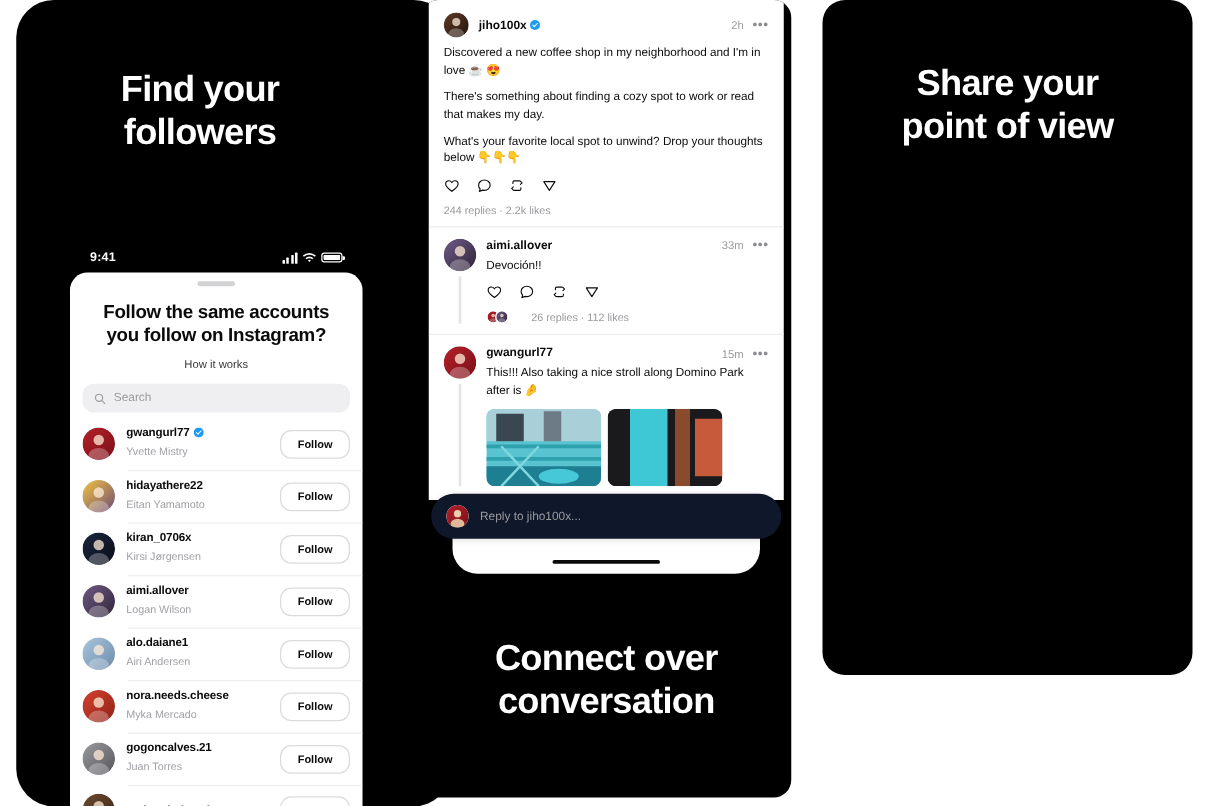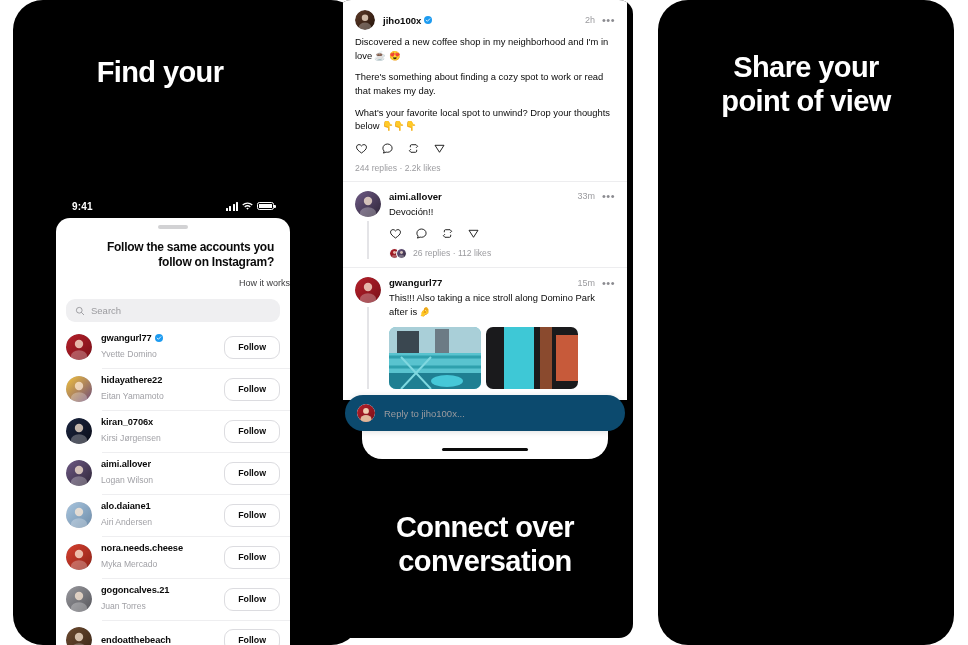--- a/index.html
+++ b/index.html
@@ -16,21 +16,21 @@
   }
 
   
   .panel {
     position: absolute;
     background: #000000;
     overflow: hidden;
   }
   #panel-1 { left: 13px;  top: 0;  width: 348px; height: 645px; border-radius: 30px 30px 30px 30px; }
   #panel-2 { left: 337px; top: 0;  width: 296px; height: 638px; border-radius: 14px; }
-  #panel-3 { left: 658px; top: 0;  width: 296px; height: 645px; border-radius: 30px; }
+  #panel-3 { left: 658px; top: 0;  width: 296px; height: 540px; border-radius: 18px; }
 
   
   .headline {
     color: #ffffff;
     font-size: 29px;
     font-weight: bold;
     line-height: 1.18;
     text-align: center;
     letter-spacing: -0.6px;
   }
@@ -80,25 +80,25 @@
     position: relative;
   }
   .grabber {
     width: 30px; height: 3.5px; background: #d2d2d4; border-radius: 2px;
     margin: 7px auto 0 auto;
   }
 
   
   .p1-title {
     margin: 11px 16px 0 16px;
-    font-size: 12px; font-weight: bold; text-align: right;
+    font-size: 15px; font-weight: bold; text-align: center;
     color: #0a0a0a; line-height: 1.32; letter-spacing: -0.25px;
   }
   .p1-sub {
-    margin-top: 7px; text-align: right;
+    margin-top: 7px; text-align: center;
     font-size: 9px; color: #3a3a3c;
   }
   .searchbox {
     margin: 11px 10px 0 10px; height: 23px;
     background: #efeff1; border-radius: 9px;
     display: flex; align-items: center; gap: 6px; padding: 0 9px;
   }
   .search-ph { font-size: 9.5px; color: #9b9b9f; }
   .follow-list { margin-top: 4px; }
   .follow-row {
@@ -152,31 +152,31 @@
   .post-body p + p { margin-top: 8px; }
   .actions { display: flex; gap: 13px; margin-top: 9px; }
   .actions svg { width: 13px; height: 13px; display:block; }
   .meta { font-size: 8.6px; color: #9b9b9f; margin-top: 8px; }
   
   .reply-inner { display: flex; }
   .reply-rail { flex: 0 0 20px; display: flex; flex-direction: column; align-items: center; }
   .rail-line { width: 1.2px; flex: 1 1 auto; background: #e4e4e7; margin-top: 4px; }
   .reply-main { flex: 1 1 auto; margin-left: 8px; min-width: 0; }
   .reply-head { display: flex; align-items: center; }
-  .reply-meta-row { display: flex; gap: 6px; margin-top: 8px; }
+  .reply-meta-row { display: flex; align-items: center; gap: 18px; margin-top: 8px; }
   .facepile { display: flex; }
   .facepile .avatar { width: 11px; height: 11px; flex: 0 0 11px; border: 1px solid #fff; }
   .facepile .avatar + .avatar { margin-left: -4px; }
   .media-row { display: flex; gap: 5px; margin-top: 8px; }
   .media { width: 92px; height: 62px; border-radius: 7px; overflow: hidden; flex: 0 0 auto; }
   .media svg { display:block; width:100%; height:100%; }
 
   .reply-bar {
     position: absolute; left: 8px; top: 395px; width: 280px; height: 36px;
-    background: #0c4a6e; border-radius: 18px;
+    background: #0f172a; border-radius: 18px;
     display: flex; align-items: center; padding: 0 12px; gap: 9px;
     box-shadow: 0 1px 6px rgba(0,0,0,0.13);
   }
   .reply-bar .avatar { width: 18px; height: 18px; flex: 0 0 18px; }
   .reply-ph { font-size: 9.5px; color: #9b9b9f; }
   .reply-tray {
     position: absolute; left: 25px; top: 418px; width: 246px; height: 41px;
     background: #fff; border-radius: 0 0 20px 20px;
   }
   .home-ind {
@@ -185,20 +185,21 @@
   }
 </style>
 </head>
 <body>
 
 <div class="stage">
 
   <div class="panel" id="panel-1">
     <div class="headline" id="p1-headline">
         <div>Find your</div>
+        <div>followers</div>
       </div>
 
     <div class="device" id="device-1">
       <div class="statusbar">
         <span class="status-time">9:41</span>
         <span class="status-icons">
           <span class="bars">
               <i></i>
               <i></i>
               <i></i>
@@ -241,21 +242,21 @@
     <circle cx="13" cy="13" r="13" fill="url(#g0)"></circle>
     <circle cx="13" cy="10" r="4.2" fill="rgba(255,235,215,0.75)"></circle>
     <ellipse cx="13" cy="22.5" rx="8.2" ry="6.2" fill="rgba(255,255,255,0.28)"></ellipse>
                 </svg>
               </span>
      <span class="fr-text">
        <span class="fr-handle">gwangurl77<svg class="verified" viewBox="0 0 16 16">
   <circle cx="8" cy="8" r="8" fill="#1d9bf0"></circle>
   <path d="M4.4 8.2 6.8 10.6 11.6 5.6" fill="none" stroke="#fff" stroke-width="1.7" stroke-linecap="round" stroke-linejoin="round"></path>
                   </svg></span>
-       <span class="fr-name">Yvette Domino</span>
+       <span class="fr-name">Yvette Mistry</span>
      </span>
      <button class="follow-btn">Follow</button>
             </div>
             <div class="follow-row">
               <span class="avatar">
                 <svg viewBox="0 0 26 26">
                   <defs>
                     <linearGradient id="g1" x1="0" y1="0" x2="1" y2="1">
     <stop offset="0" stop-color="#f3c33c"></stop>
                       <stop offset="1" stop-color="#6e4b7a"></stop>

